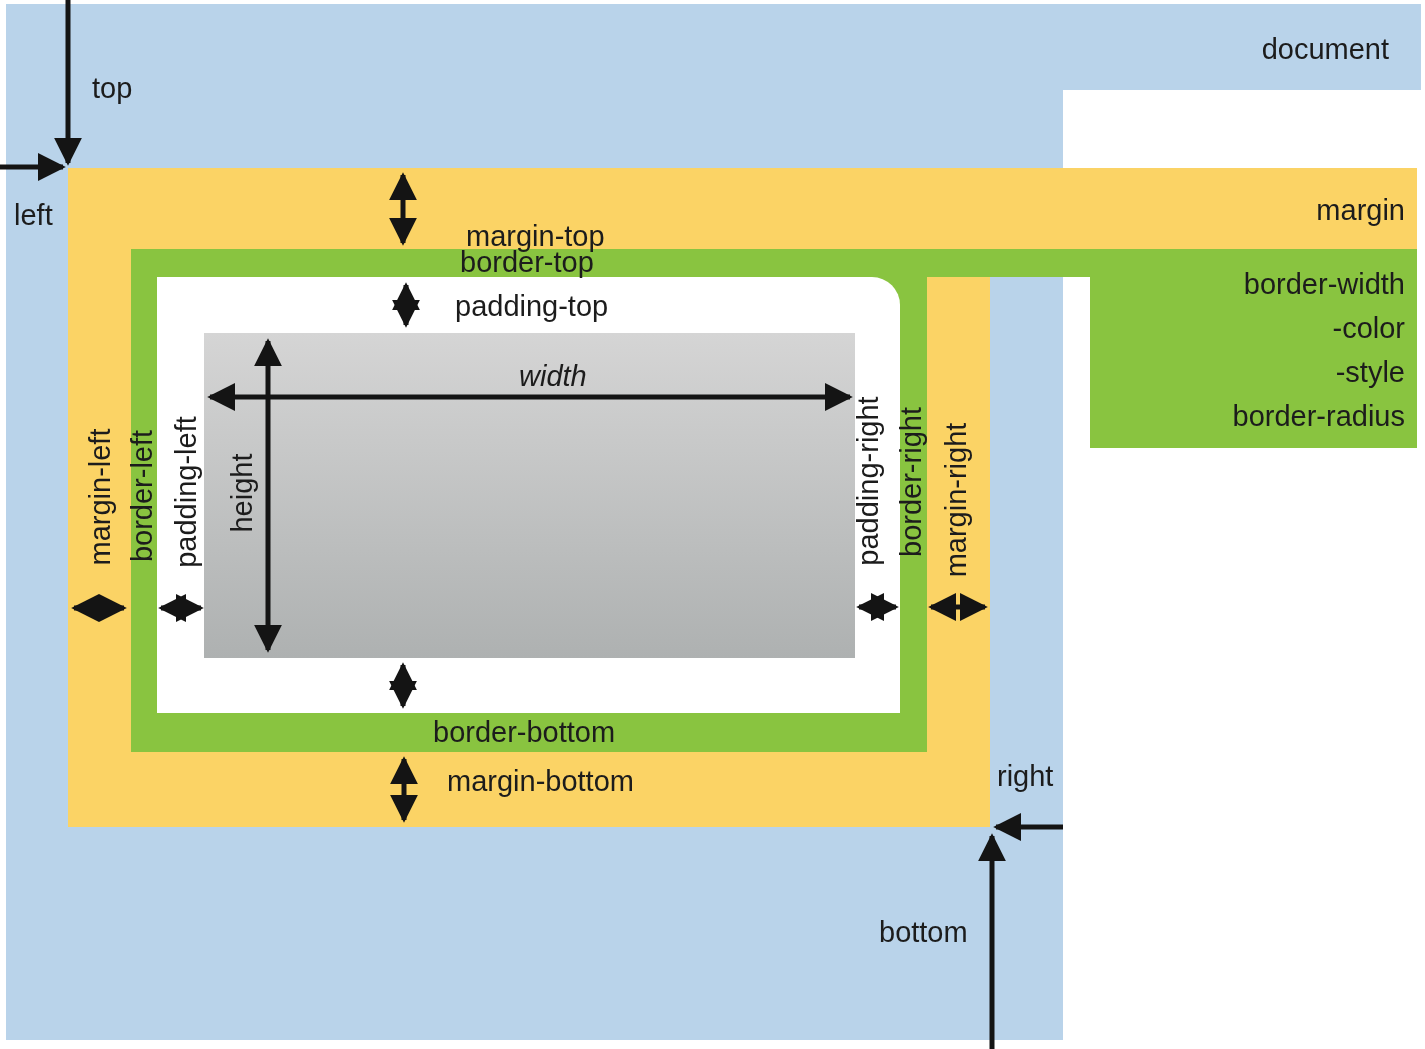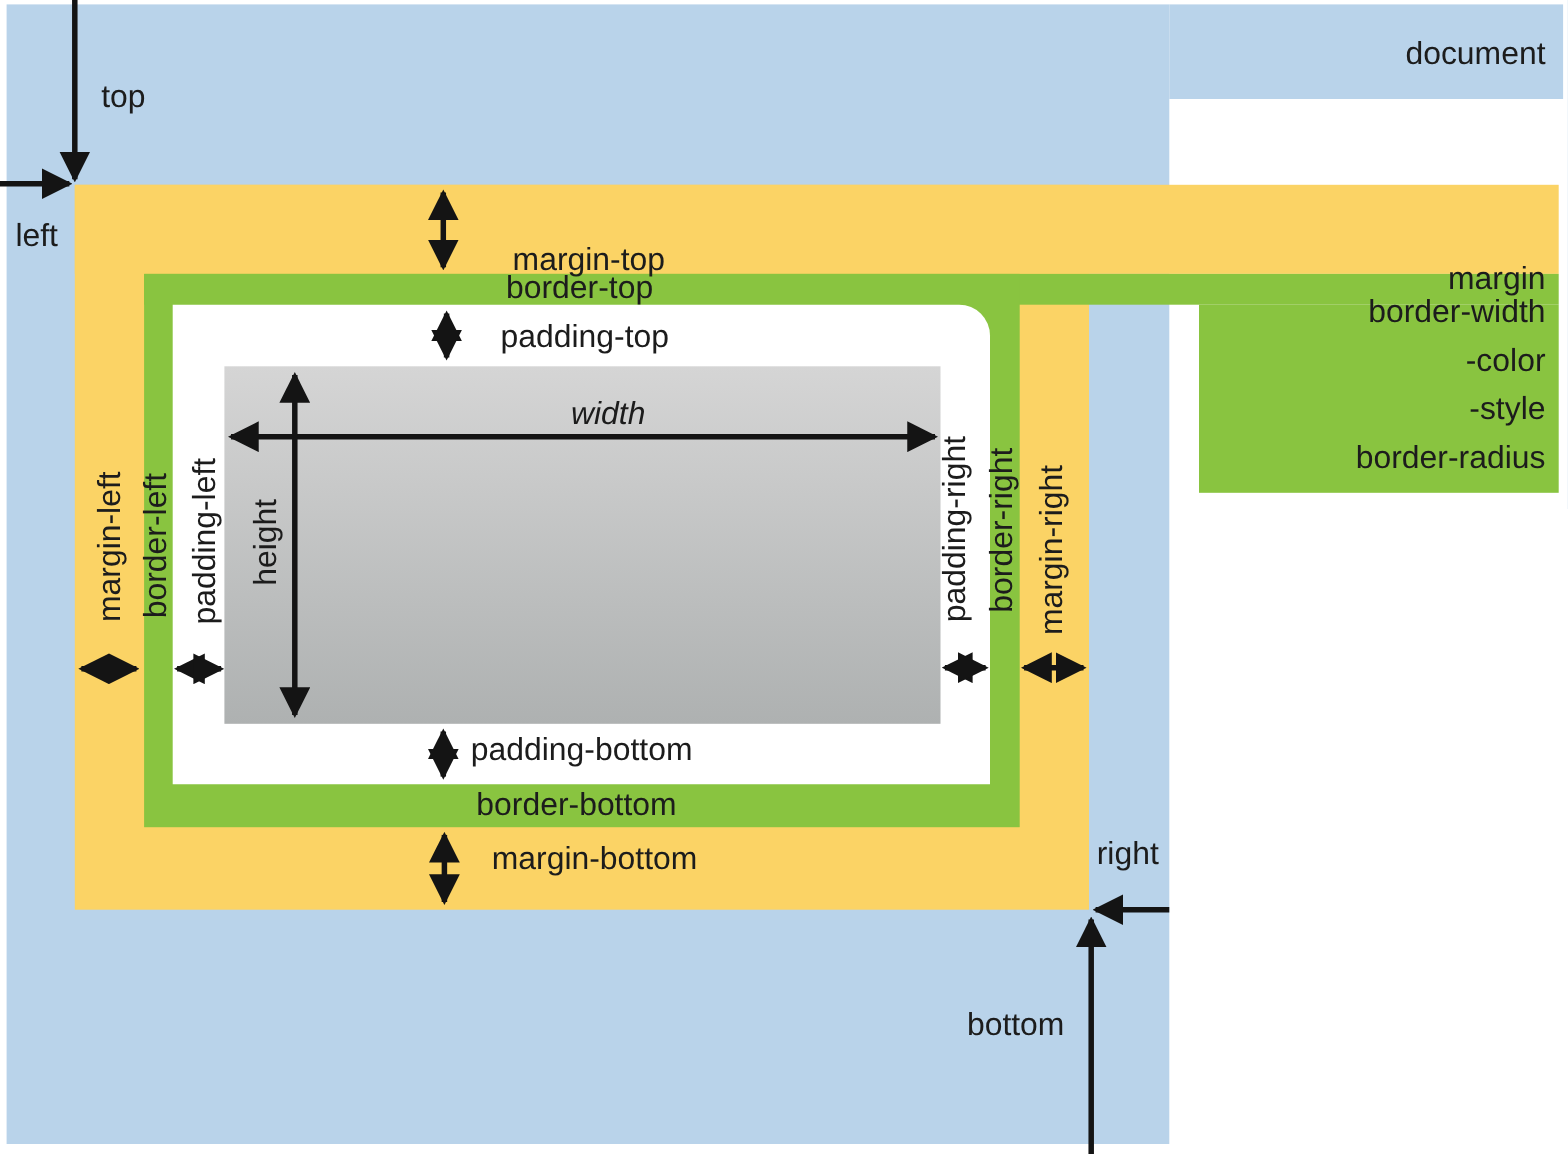--- a/index.html
+++ b/index.html
@@ -60,37 +60,36 @@
     <path class="arrow" d="M74 608 H124" marker-start="url(#head)" marker-end="url(#head)"></path>
     <path class="arrow" d="M161 608 H201" marker-start="url(#head)" marker-end="url(#head)"></path>
     <path class="arrow" d="M859 607 H896" marker-start="url(#head)" marker-end="url(#head)"></path>
     <path class="arrow" d="M931 607 H985" marker-start="url(#head)" marker-end="url(#head)"></path>
     <path class="arrow" d="M403 665 V706" marker-start="url(#head)" marker-end="url(#head)"></path>
     <path class="arrow" d="M404 759 V820" marker-start="url(#head)" marker-end="url(#head)"></path>
   </svg>
 
   <div class="lbl" style="left:92px;top:72px;">top</div>
   <div class="lbl" style="left:14px;top:199px;text-align:right;">left</div>
-  <div class="lbl ra" style="right:20px;top:33px;text-align:right;">document</div>
-  <div class="lbl ra" style="right:20px;top:194px;margin-top:44px;">margin</div>
+  <div class="lbl ra" style="right:36px;top:33px;text-align:right;">document</div>
+  <div class="lbl ra" style="right:20px;top:194px;">margin</div>
   <div class="lbl" style="left:997px;top:760px;">right</div>
   <div class="lbl" style="left:879px;top:916px;">bottom</div>
 
   <div class="lbl ra panel-lines" style="right:20px;top:262px;">
     <div>border-width</div>
     <div>-color</div>
     <div>-style</div>
     <div>border-radius</div>
   </div>
 
   <div class="lbl" style="left:466px;top:192px;margin-top:28px;">margin-top</div>
   <div class="lbl" style="left:460px;top:246px;">border-top</div>
   <div class="lbl" style="left:455px;top:290px;">padding-top</div>
   <div class="lbl" style="left:519px;top:360px;font-style:italic;">width</div>
-  <div class="lbl" style="left:428px;top:666px;">padding-bottom</div>
   <div class="lbl" style="left:433px;top:716px;">border-bottom</div>
   <div class="lbl" style="left:435px;top:765px;margin-left:12px;">margin-bottom</div>
 
   <div class="lbl rot" style="left:101px;top:497px;">margin-left</div>
   <div class="lbl rot" style="left:143px;top:496px;">border-left</div>
   <div class="lbl rot" style="left:187px;top:492px;">padding-left</div>
   <div class="lbl rot" style="left:243px;top:493px;">height</div>
   <div class="lbl rot" style="left:869px;top:481px;">padding-right</div>
   <div class="lbl rot" style="left:912px;top:482px;">border-right</div>
   <div class="lbl rot" style="left:957px;top:500px;">margin-right</div>

